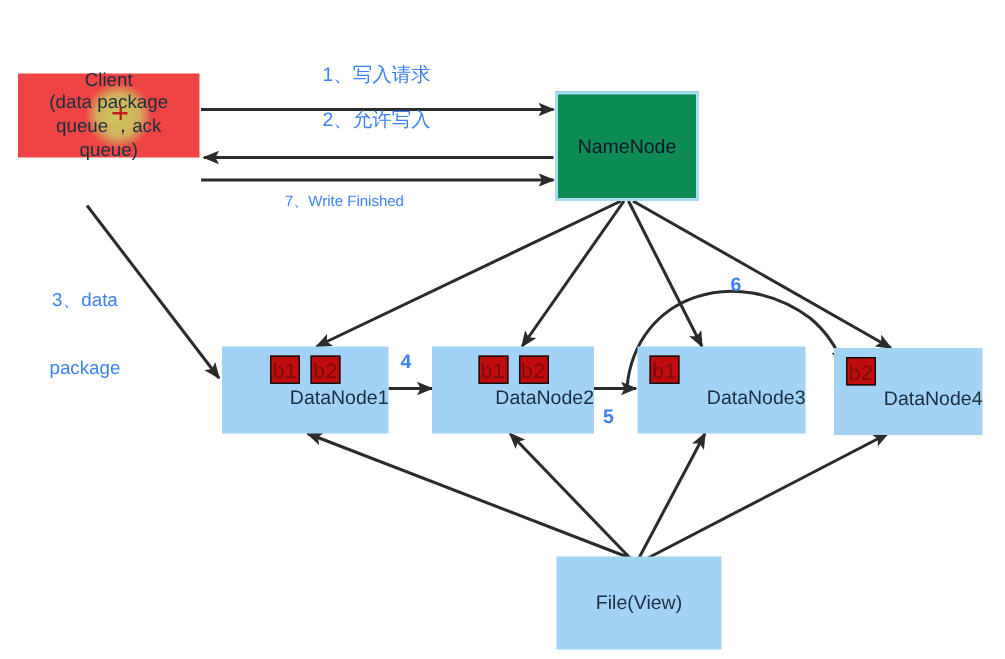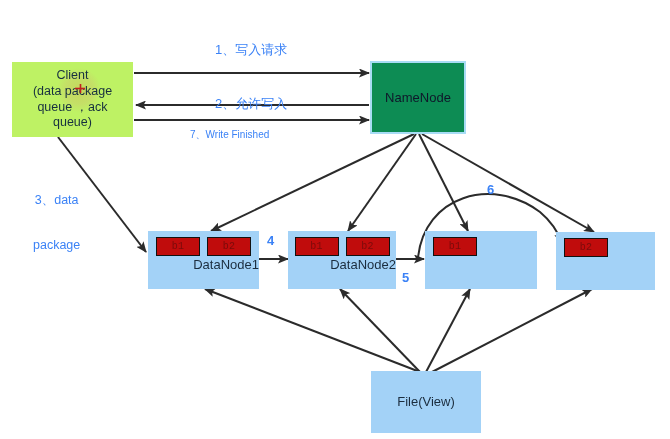--- a/index.html
+++ b/index.html
@@ -8,24 +8,24 @@
   #canvas{position:relative;width:670px;height:439px;background:#fff;}
   svg.layer{position:absolute;left:0;top:0;width:670px;height:439px;}
   .node-box{position:absolute;box-sizing:border-box;display:flex;
             flex-direction:column;align-items:center;justify-content:center;}
   .nd-label{font-size:13px;color:#1b2d3e;line-height:1.15;text-align:right;}
   .client-label{font-size:12.5px;color:#17303f;line-height:1.25;text-align:center;
                 position:relative;z-index:3;}
   .nn-label{font-size:13px;color:#0f172a;}
   .blk-row{position:absolute;top:6px;left:0;right:0;display:flex;
            justify-content:center;gap:7px;z-index:2;}
-  .blk{width:44px;height:19px;background:#c00c0c;border:1.4px solid #111;
-       box-sizing:border-box;font-size:10px;color:#7a0b0b;
+  .blk{width:20px;height:19px;background:#c00c0c;border:1.4px solid #111;
+       box-sizing:border-box;font-size:14px;color:#7a0b0b;
        display:flex;align-items:center;justify-content:center;
-       letter-spacing:.3px;font-family:Liberation Mono, monospace;}
+       letter-spacing:.3px;}
   .dn-name{position:absolute;left:0;right:0;top:27px;text-align:right;}
   .edge-text{position:absolute;color:#3b82f6;white-space:pre;line-height:1.2;}
   .cursor-glow{position:absolute;width:44px;height:44px;border-radius:50%;
      background:radial-gradient(circle,rgba(196,214,92,.92) 0%,
        rgba(199,216,104,.72) 45%,rgba(205,219,130,0) 72%);z-index:1;}
   .cursor-mark{position:absolute;z-index:4;width:13px;height:13px;}
 </style>
 </head>
 <body>
 
@@ -58,21 +58,21 @@
 
       <path d="M418,258 C424,196 492,176 540,212 C552,222 558,232 562,243"></path>
 
       <line x1="420" y1="372" x2="205" y2="289"></line>
       <line x1="420" y1="372" x2="340" y2="289"></line>
       <line x1="426" y1="372" x2="470" y2="289"></line>
       <line x1="432" y1="372" x2="592" y2="289"></line>
     </g>
   </svg>
 
-  <div class="node-box" style="left:12px;top:62px;width:121px;height:75px;background:#bef264;">
+  <div class="node-box" style="left:12px;top:49px;width:121px;height:56px;background:#ef4444;">
     <div class="cursor-glow" style="left:45px;top:6px;"></div>
     <div class="client-label">
       <div>Client</div>
       <div>(data package</div>
       <div>queue ，ack</div>
       <div>queue)</div>
     </div>
     <svg class="cursor-mark" style="left:62px;top:20px;" viewBox="0 0 13 13">
       <path d="M1,6.5 H11" stroke="#c02020" stroke-width="1.6"></path>
       <path d="M6.5,2 V11" stroke="#c02020" stroke-width="1.6"></path>
@@ -97,35 +97,37 @@
       <div class="blk">b1</div>
       <div class="blk">b2</div>
     </div>
     <div class="nd-label dn-name">DataNode2</div>
   </div>
 
   <div class="node-box" style="left:425px;top:231px;width:112px;height:58px;background:#a3d2f7;">
     <div class="blk-row" style="justify-content:flex-start;padding-left:8px;">
       <div class="blk">b1</div>
     </div>
+    <div class="nd-label dn-name">DataNode3</div>
   </div>
 
   <div class="node-box" style="left:556px;top:232px;width:99px;height:58px;background:#a3d2f7;">
     <div class="blk-row" style="justify-content:flex-start;padding-left:8px;">
       <div class="blk">b2</div>
     </div>
+    <div class="nd-label dn-name">DataNode4</div>
   </div>
 
   <div class="node-box" style="left:371px;top:371px;width:110px;height:62px;background:#a3d2f7;">
     <div class="nd-label">File(View)</div>
   </div>
 
   <div class="edge-text" style="left:215px;top:42px;font-size:13px;">1、写入请求</div>
 
-  <div class="edge-text" style="left:215px;top:96px;font-size:13px;">2、允许写入</div>
+  <div class="edge-text" style="left:215px;top:72px;font-size:13px;">2、允许写入</div>
 
   <div class="edge-text" style="left:190px;top:129px;font-size:10px;">7、Write Finished</div>
 
   <div class="edge-text" style="left:33px;top:163px;font-size:12.5px;text-align:center;">
     <div>3、data</div>
     <div>package</div>
   </div>
 
   <div class="edge-text" style="left:267px;top:233px;font-size:13px;font-weight:bold;">4</div>
 

